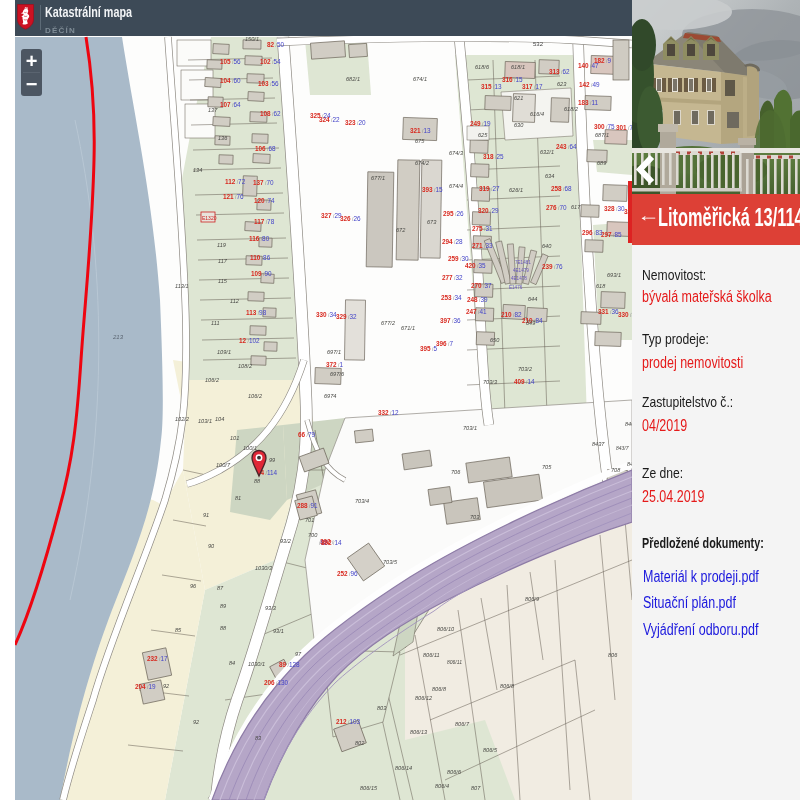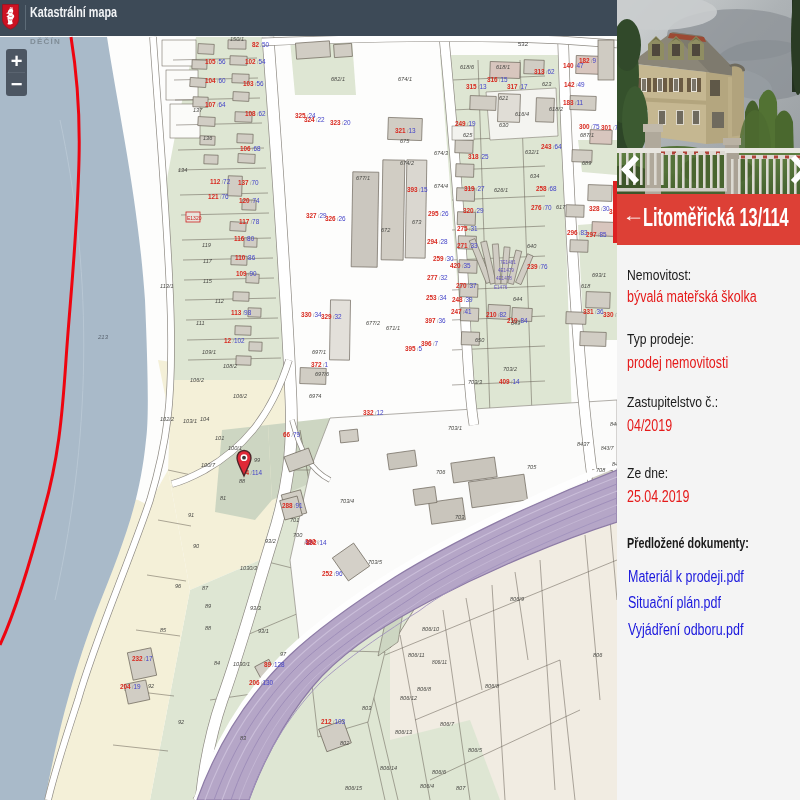--- a/index.html
+++ b/index.html
@@ -1,22 +1,22 @@
 <!DOCTYPE html>
 <html><head><meta charset="utf-8">
 <style>
 * { margin:0; padding:0; box-sizing:border-box; }
 html,body { width:800px; height:800px; overflow:hidden; font-family:"Liberation Sans",sans-serif; background:#fff; }
-.stage { position:relative; width:637px; height:800px; }
+.stage { position:relative; width:637px; height:800px;margin-left:15px; }
 .map { position:absolute; left:0; top:0; width:617px; height:800px; overflow:hidden; }
 .header { position:absolute; left:0; top:0; width:617px; height:36px; background:#3d4a57; z-index:5; }
 .logo { position:absolute; left:2px; top:4px; }
 .sep { position:absolute; left:25px; top:5px; width:1px; height:25px; background:#5d6b77; }
 .title { position:absolute; left:30px; top:3px; color:#f2f4f6; font-size:15px; font-weight:bold; transform:scaleX(0.72); transform-origin:left; white-space:nowrap; }
-.subtitle { position:absolute; left:30px; top:37px; color:#7f8c96; font-size:8px; font-weight:bold; letter-spacing:1.2px; }
+.subtitle { position:absolute; left:30px; top:26px; color:#7f8c96; font-size:8px; font-weight:bold; letter-spacing:1.2px; }
 .zoom { position:absolute; left:6px; top:49px; width:21px; height:47px; background:#4c5662; border-radius:3px; z-index:4; }
 .zoom .plus, .zoom .minus { position:absolute; left:0; width:21px; text-align:center; color:#fff; font-size:20px; font-weight:bold; }
 .zoom .plus { top:1px; }
 .zoom .minus { top:24px; }
 .sidebar { position:absolute; left:617px; top:0; width:183px; height:800px; background:#f4f4f4; }
 .photo { position:absolute; left:0; top:0; width:183px; height:195px; overflow:hidden; }
 .redband { position:absolute; left:0; top:194px; width:183px; height:51px; background:#dd4036; }
 .redband .arr { position:absolute; left:5px; top:11px; color:#fff; font-size:18px; transform:scaleX(1.25); transform-origin:left; }
 .redband .t { position:absolute; left:26px; top:8px; color:#fff; font-size:26px; font-weight:bold; transform:scaleX(0.63); transform-origin:left; white-space:nowrap; }
 .lab { position:absolute; left:10px; color:#1b1b1b; font-size:15px; transform:scaleX(0.81); transform-origin:left; white-space:nowrap; }

